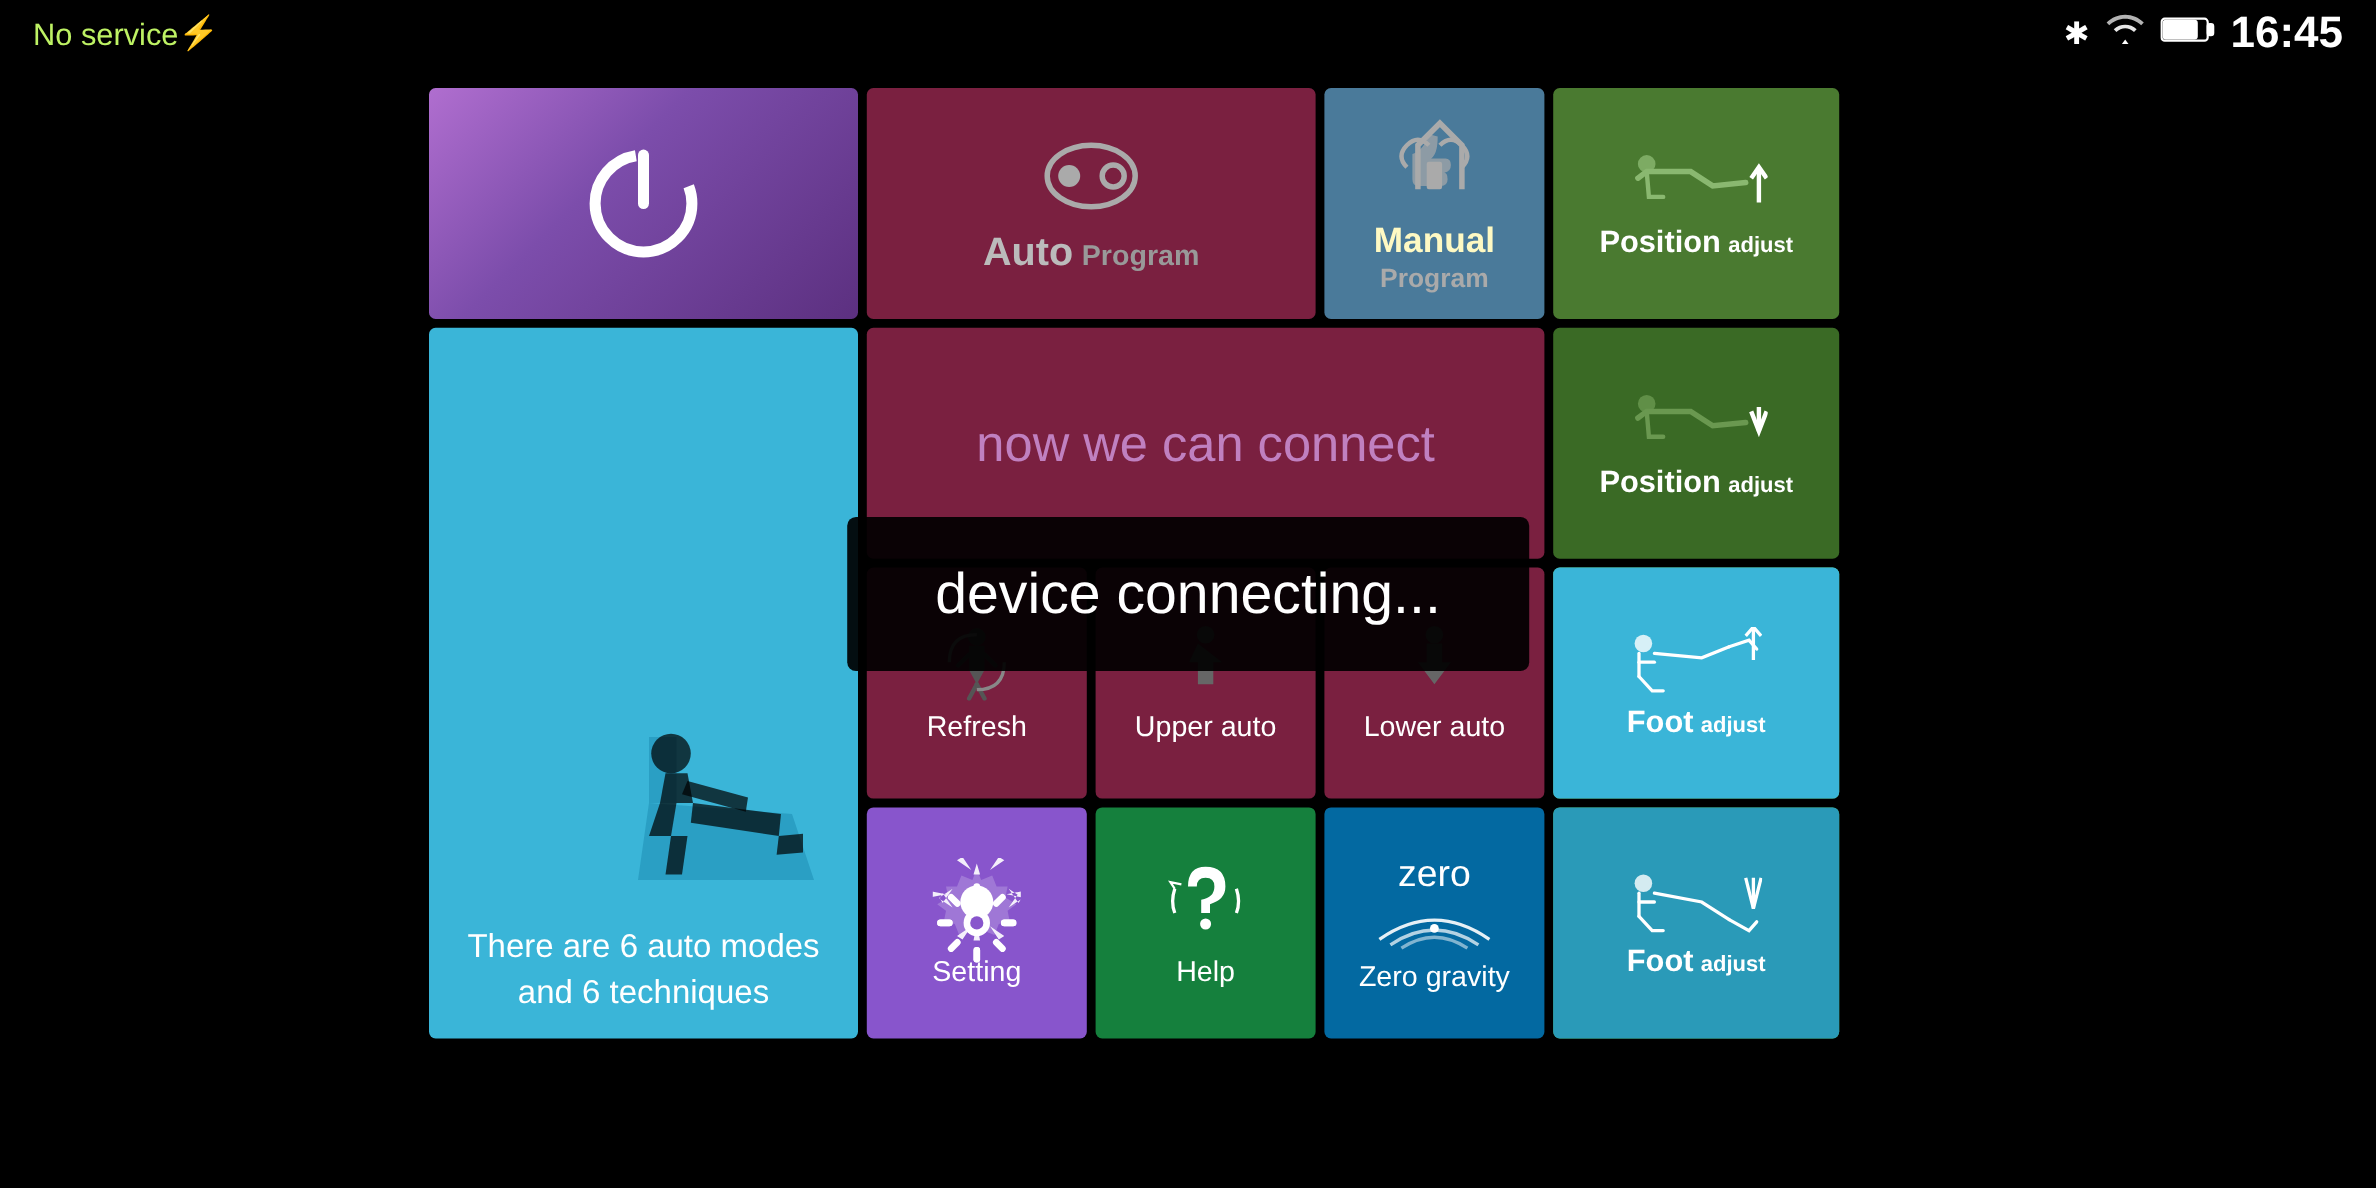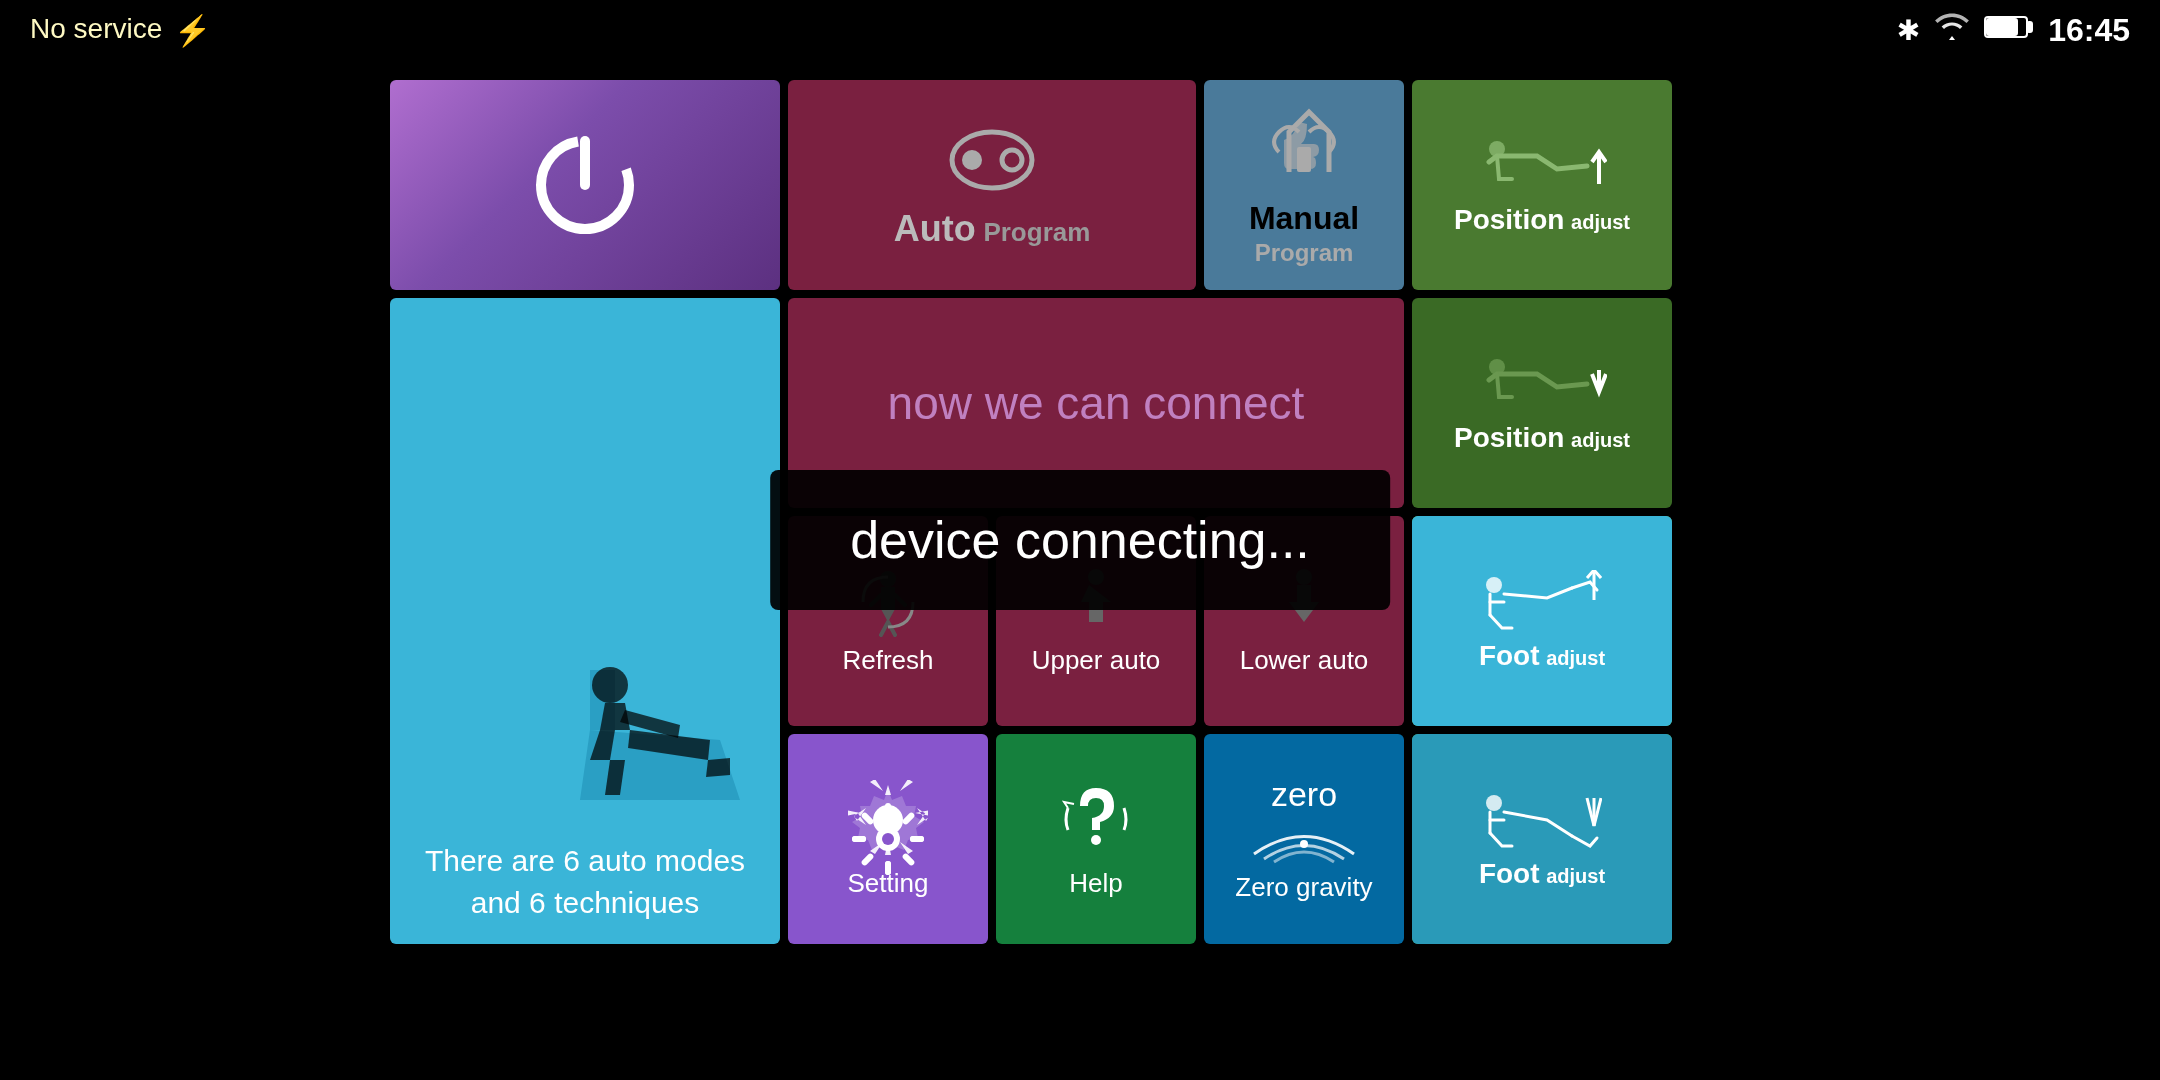--- a/index.html
+++ b/index.html
@@ -18,23 +18,23 @@
       top: 0; left: 0; right: 0;
       height: 60px;
       display: flex;
       align-items: center;
       justify-content: space-between;
       padding: 0 30px;
       z-index: 10;
     }
     #status-left {
       display: flex;
-      align-items: flex-start;
-      gap: 12px;
-      color: #fef9c3;
+      align-items: flex-end;
+      gap: 0;
+      color: #bef264;
       font-size: 28px;
     }
     #status-right {
       display: flex;
       align-items: center;
       gap: 14px;
       color: #fff;
       font-size: 28px;
     }
 
@@ -280,21 +280,21 @@
         <path d="M3.5 11C7.5 7.2 12.5 5 18 5s10.5 2.2 14.5 6l2.4-2.5C30.2 4 24.4 1.5 18 1.5S5.8 4 1.1 8.5L3.5 11z" fill="white" opacity="0.7"></path>
       </svg>
     </span>
     <span>
       <svg width="50" height="28" viewBox="0 0 50 28" fill="none" stroke="white" stroke-width="2">
         <rect x="1" y="4" width="42" height="20" rx="3" fill="none" stroke="white" stroke-width="2"></rect>
         <rect x="43" y="9" width="5" height="10" rx="2" fill="white"></rect>
         <rect x="3" y="6" width="30" height="16" rx="2" fill="white"></rect>
       </svg>
     </span>
-    <span style="font-size:32px; font-weight:bold;">16:45</span>
+    <span style="font-size:40px; font-weight:bold;">16:45</span>
   </div>
 </div>
 
 <div id="main-grid">
 
   <div class="tile tile-power">
     <svg class="power-icon" viewBox="0 0 120 120" fill="none" xmlns="http://www.w3.org/2000/svg">
       <circle cx="60" cy="60" r="44" stroke="white" stroke-width="10" fill="none" stroke-dasharray="200 60"></circle>
       <line x1="60" y1="16" x2="60" y2="60" stroke="white" stroke-width="10" stroke-linecap="round"></line>
     </svg>
@@ -315,21 +315,21 @@
   <div class="tile tile-manual">
     <svg width="90" height="90" viewBox="0 0 90 90" fill="none">
       <path d="M30 70 L30 30 L50 10 L70 30 L70 70" stroke="#aaa" stroke-width="5" fill="none"></path>
       <rect x="38" y="45" width="14" height="25" rx="2" fill="#aaa"></rect>
       <path d="M20 50 Q10 40 20 30 Q30 20 40 30" stroke="#aaa" stroke-width="4" fill="none"></path>
       <path d="M70 50 Q80 40 70 30 Q60 20 50 30" stroke="#aaa" stroke-width="4" fill="none"></path>
 
       <path d="M25 55 L25 38 Q35 35 40 20 L48 22 Q48 38 42 42 L55 42 Q60 42 60 48 Q60 54 54 55 Q57 55 57 61 Q57 67 51 67 L30 67 Q25 67 25 61 Z" fill="#aaa" opacity="0.7"></path>
     </svg>
     <div class="tile-label">
-      <span style="font-weight:bold; font-size:32px; color:#000000;">Manual</span>
+      <span style="font-weight:bold; font-size:32px; color:#fef9c3;">Manual</span>
       <span style="font-size:24px; color:#aaa;">Program</span>
     </div>
   </div>
 
   <div class="tile tile-pos-up">
     <svg width="130" height="70" viewBox="0 0 130 70" fill="none">
 
       <circle cx="20" cy="15" r="8" fill="#8ab870" opacity="0.8"></circle>
       <path d="M12 28 L20 22 L60 22 L80 35 L110 32" stroke="#8ab870" stroke-width="5" fill="none" stroke-linecap="round"></path>
       <path d="M20 22 L22 45 L35 45" stroke="#8ab870" stroke-width="4" fill="none" stroke-linecap="round"></path>

